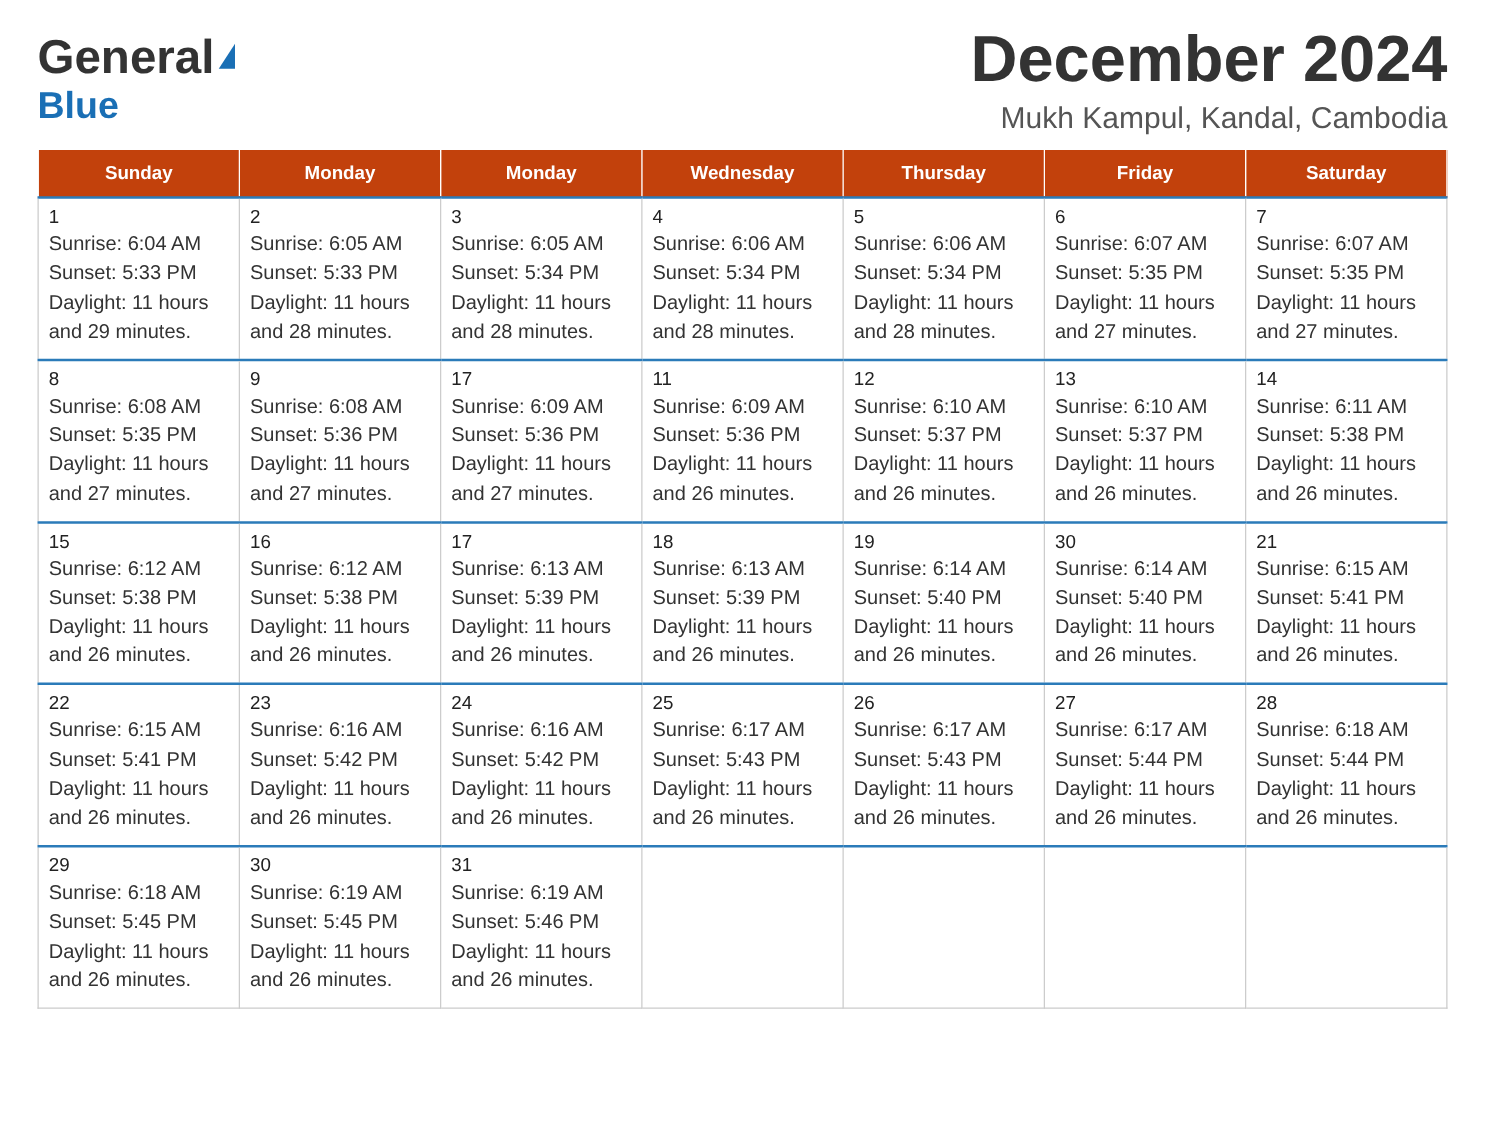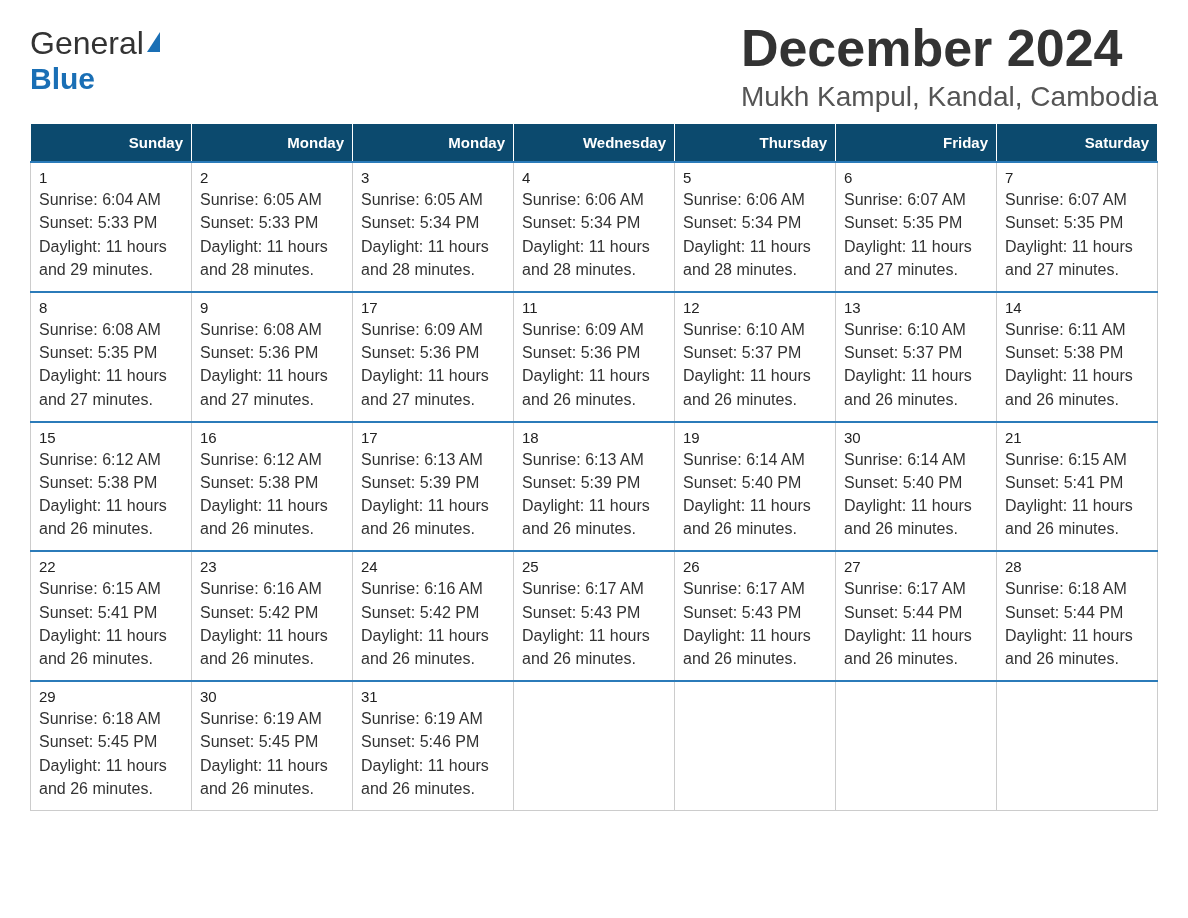--- a/index.html
+++ b/index.html
@@ -17,45 +17,45 @@
       justify-content: space-between;
       margin-bottom: 10px;
     }
     .logo {
       display: flex;
       flex-direction: column;
       align-items: flex-start;
       padding-top: 5px;
     }
     .title-block {
-      text-align: left;
+      text-align: right;
     }
     .month-title {
       font-size: 52px;
       font-weight: bold;
       color: #333;
       line-height: 1.1;
     }
     .location-title {
-      font-size: 28px;
+      font-size: 24px;
       color: #555;
       margin-top: 4px;
     }
     .calendar-table {
       width: 100%;
       border-collapse: collapse;
       margin-top: 8px;
     }
     .calendar-table th {
-      background: #0c4a6e;
+      background: #c2410c;
       color: #fff;
       font-size: 15px;
       font-weight: bold;
       padding: 10px 8px;
-      text-align: right;
+      text-align: center;
       border: 1px solid #fff;
     }
     .calendar-table td {
       vertical-align: top;
       padding: 6px 8px 10px 8px;
       font-size: 12.5px;
       color: #333;
       border: 1px solid #ccc;
       width: calc(100% / 7);
       height: 95px;
@@ -80,22 +80,22 @@
     }
     .empty-cell {
       background: #fff;
     }
     .logo-wrapper {
       display: flex;
       align-items: center;
       gap: 0px;
     }
     .logo-general {
-      font-size: 32px;
-      font-weight: normal;
+      font-size: 38px;
+      font-weight: bold;
       color: #333;
     }
     .logo-blue-part {
       display: flex;
       align-items: center;
     }
     .logo-blue-word {
       font-size: 30px;
       font-weight: bold;
       color: #1a6fb5;

